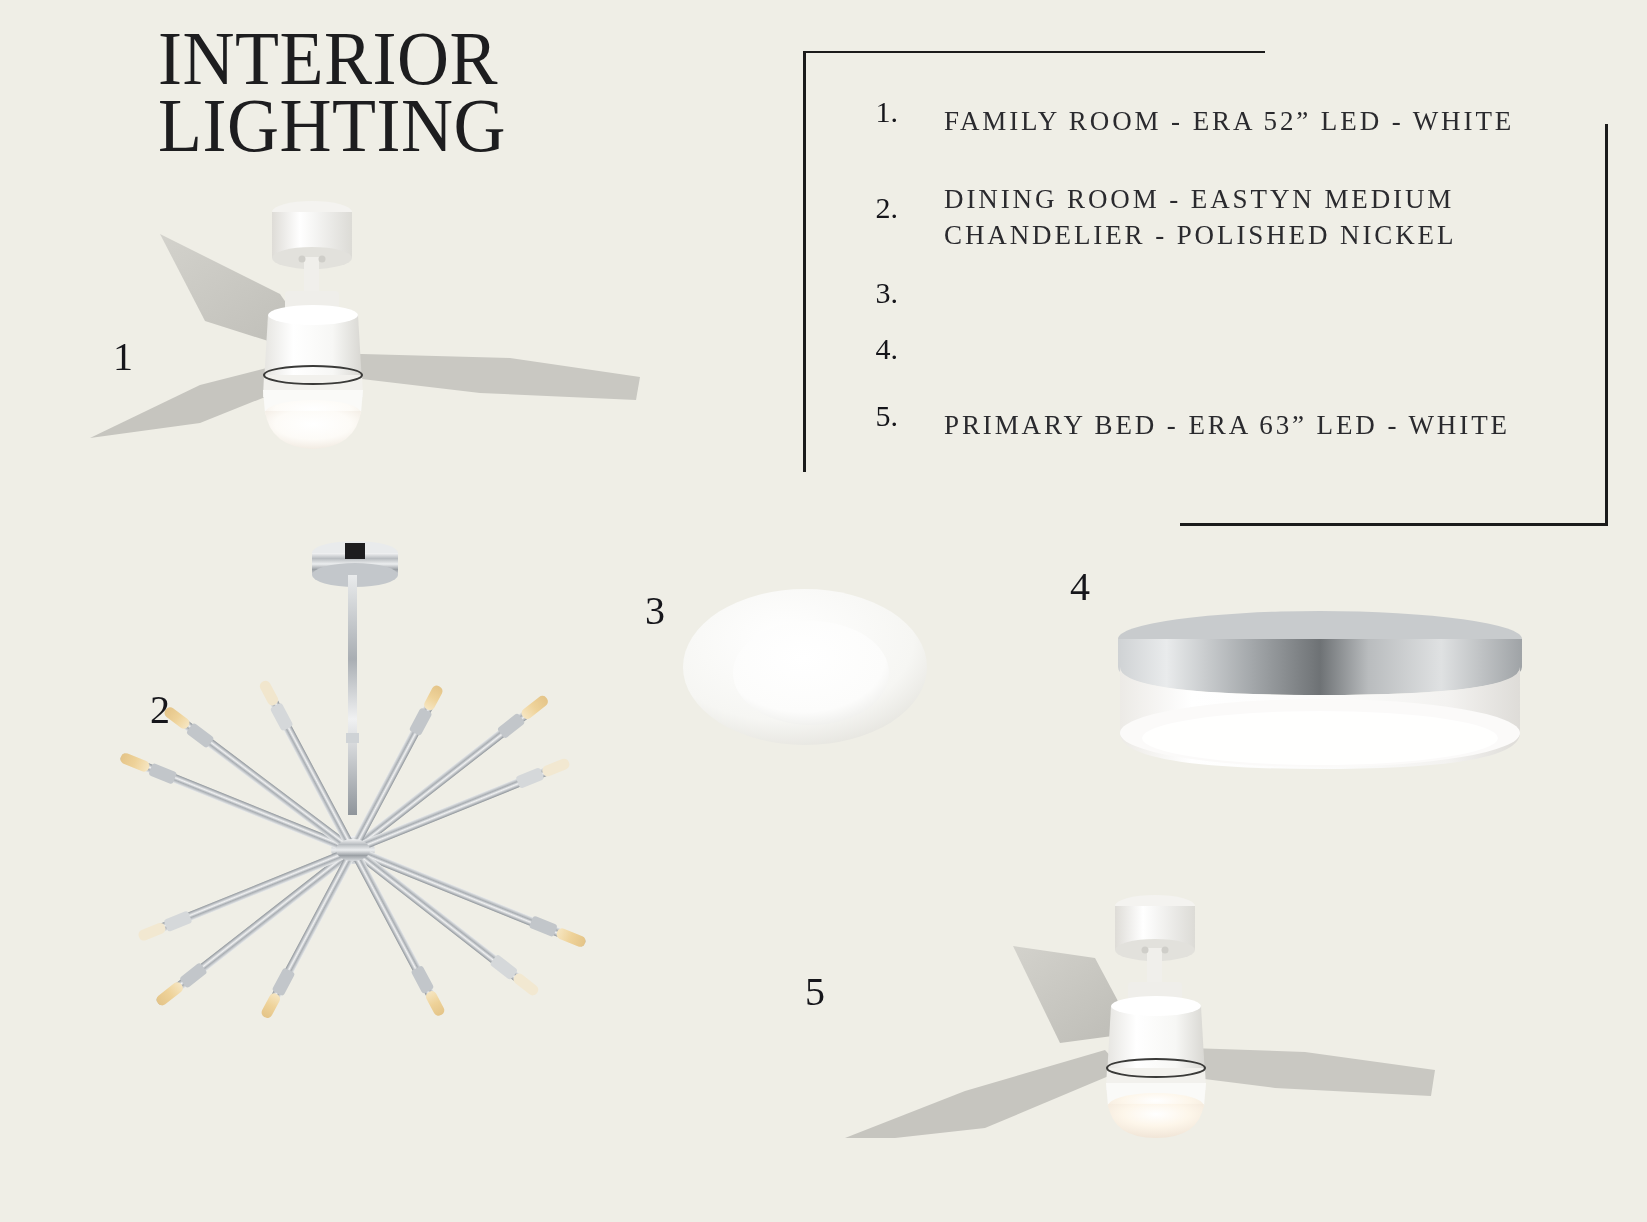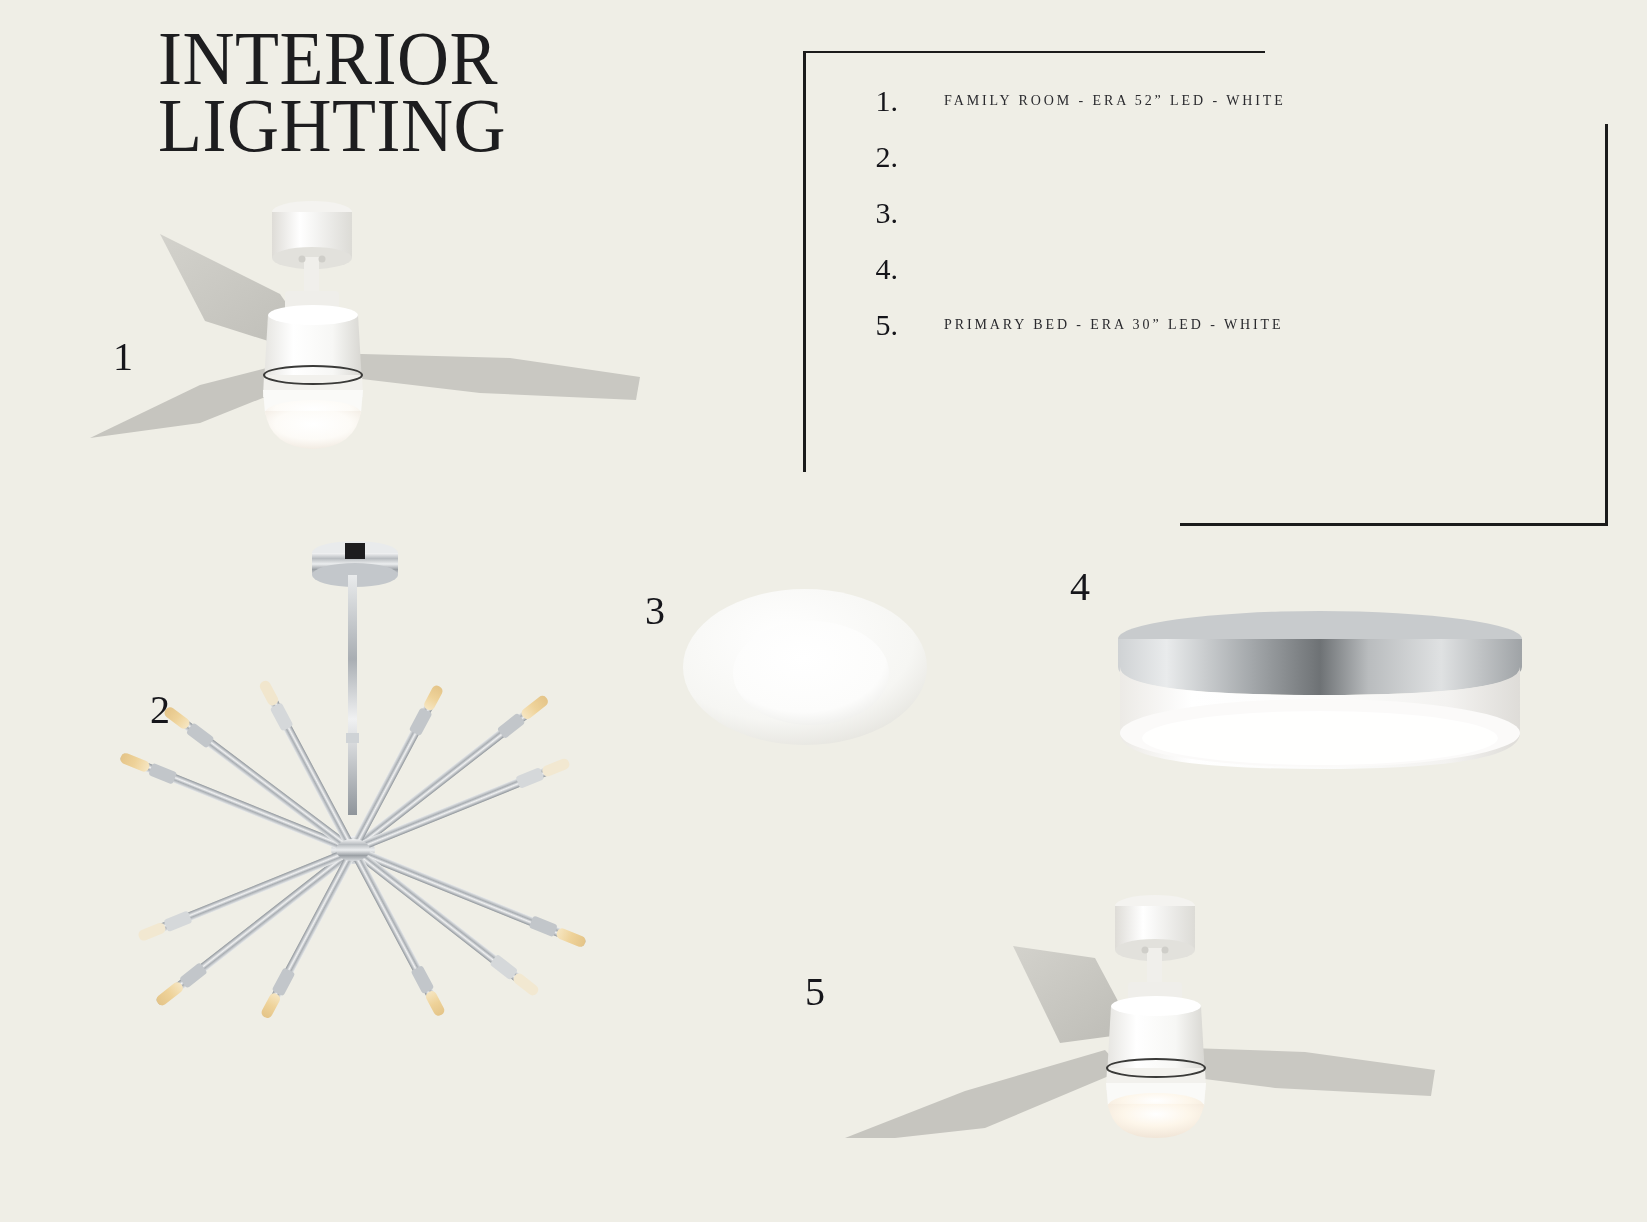--- a/index.html
+++ b/index.html
@@ -78,26 +78,27 @@
     width: 58px;
     flex: 0 0 58px;
     text-align: right;
     font-family: "Liberation Serif", serif;
     font-size: 30px;
     color: #15151a;
     padding-right: 4px;
   }
   .spec-text {
     font-family: "Liberation Serif", serif;
-    font-size: 14px;
+    font-size: 27px;
     letter-spacing: 2.9px;
     color: #2a2a2e;
     line-height: 1.33;
     padding-left: 42px;
     white-space: pre-line;
+    margin-top: 20px;
   }
 
   
   .item-num {
     position: absolute;
     font-family: "Liberation Serif", serif;
     font-size: 40px;
     color: #16161b;
   }
   .num-1 { left: 113px; top: 333px; }
@@ -129,30 +130,32 @@
   <div class="frame-line frame-right"></div>
   <div class="frame-line frame-bottom"></div>
 
   <div class="spec-list">
     <div class="spec-row">
       <div class="spec-num">1.</div>
       <div class="spec-text">FAMILY ROOM - ERA 52” LED - WHITE</div>
     </div>
     <div class="spec-row">
       <div class="spec-num">2.</div>
+      <div class="spec-text">DINING ROOM - EASTYN MEDIUM
+CHANDELIER - POLISHED NICKEL</div>
     </div>
     <div class="spec-row">
       <div class="spec-num">3.</div>
     </div>
     <div class="spec-row">
       <div class="spec-num">4.</div>
     </div>
     <div class="spec-row">
       <div class="spec-num">5.</div>
-      <div class="spec-text">PRIMARY BED - ERA 30” LED - WHITE</div>
+      <div class="spec-text">PRIMARY BED - ERA 63” LED - WHITE</div>
     </div>
   </div>
 
   <div class="art fan1">
     <svg width="640" height="300" viewBox="0 0 640 300">
       <defs>
         <linearGradient id="f1body" x1="0" y1="0" x2="1" y2="0">
           <stop offset="0%" stop-color="#e6e5e1"></stop>
           <stop offset="30%" stop-color="#ffffff"></stop>
           <stop offset="70%" stop-color="#f7f7f5"></stop>

